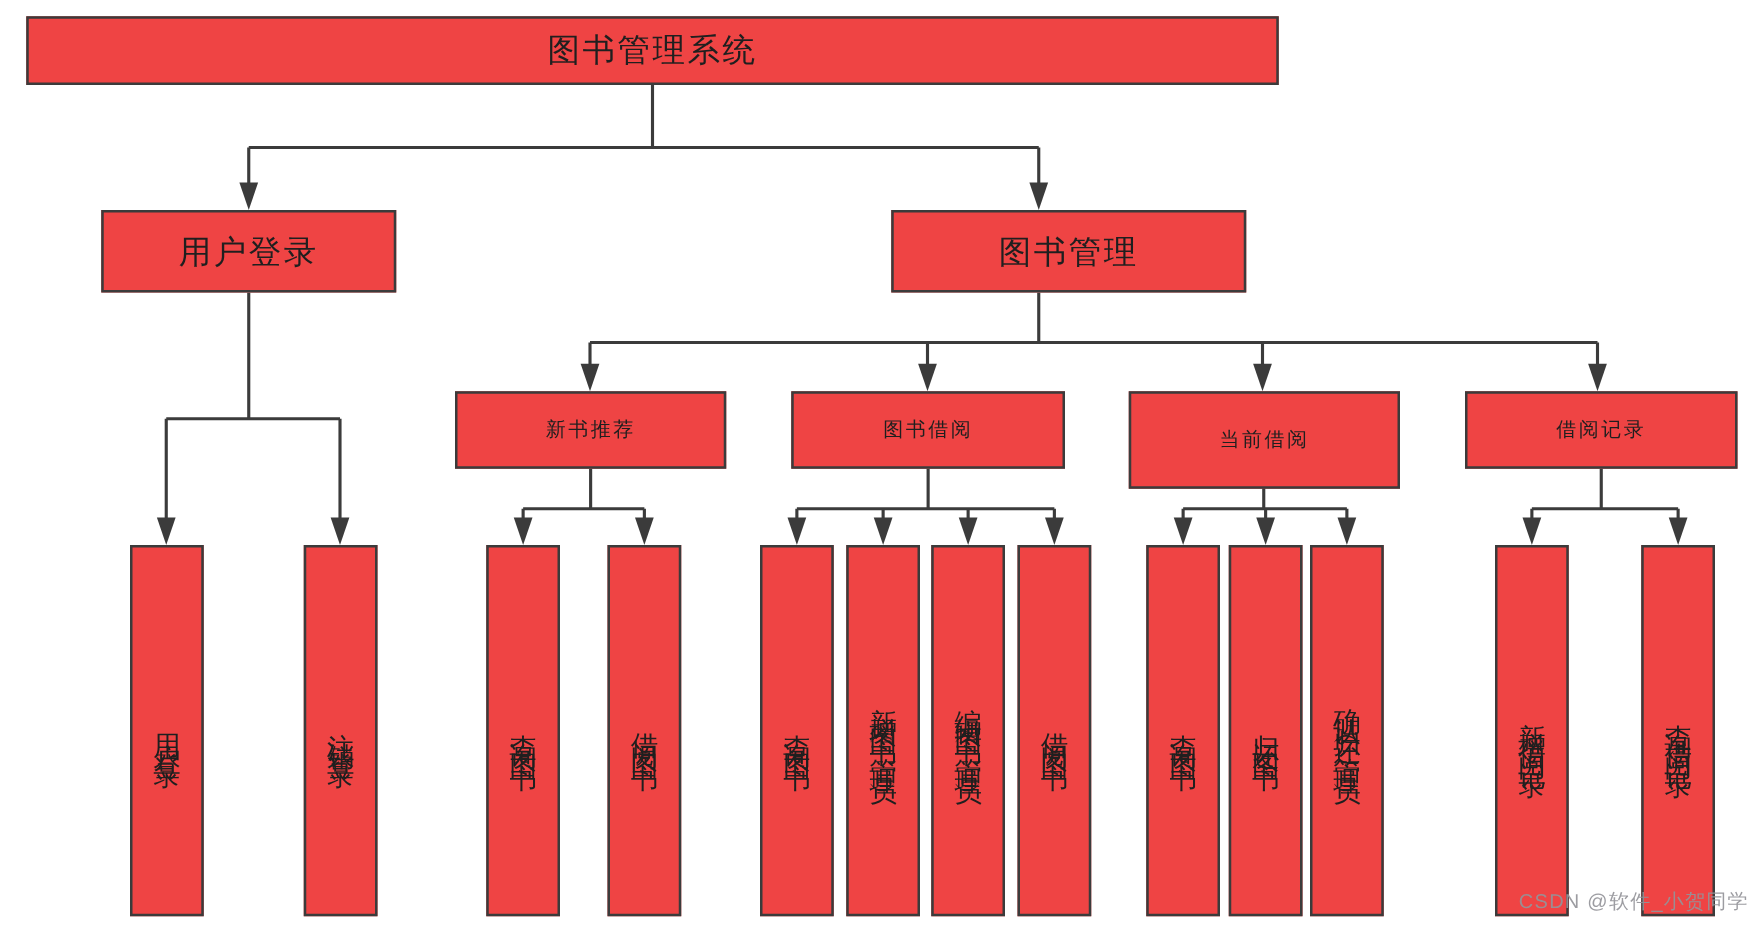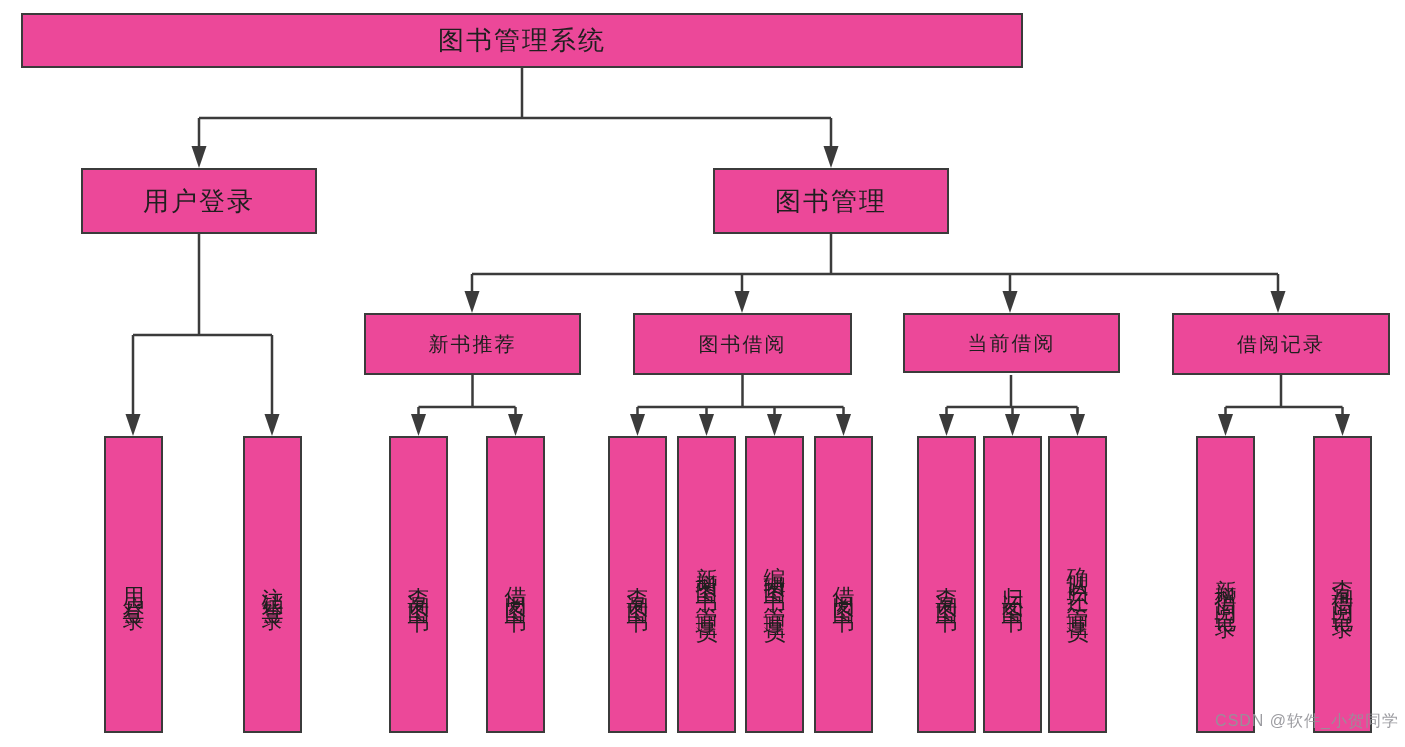--- a/index.html
+++ b/index.html
@@ -12,33 +12,33 @@
     overflow: hidden;
   }
   .wires {
     position: absolute;
     left: 0; top: 0;
     width: 1405px; height: 747px;
   }
   .box {
     position: absolute;
     box-sizing: border-box;
-    background: #ec4899;
+    background: #ef4444;
     border: 2.5px solid #3b3b3b;
     display: flex;
     align-items: center;
     justify-content: center;
     color: #1f1f1f;
   }
   .box.h span {
     letter-spacing: 2px;
     white-space: nowrap;
   }
   .box.lvl1 span, .box.lvl2 span { font-size: 26px; }
-  .box.lvl3 span { font-size: 20px; }
+  .box.lvl3 span { font-size: 16px; }
   .box.v span {
     writing-mode: vertical-rl;
     text-orientation: mixed;
     font-size: 22px;
     letter-spacing: 8px;
     line-height: 1;
   }
   .watermark {
     position: absolute;
     right: 6px;
@@ -91,31 +91,31 @@
     </g>
   </svg>
 
   <div class="box h lvl1" style="left:21px; top:13px; width:1002px; height:55px;">
     <span>图书管理系统</span>
   </div>
 
   <div class="box h lvl2" style="left:81px; top:168px; width:236px; height:66px;">
     <span>用户登录</span>
   </div>
-  <div class="box h lvl2" style="left:713px; top:168px; width:236px; height:66px;">
+  <div class="box h lvl2" style="left:713px; top:168px; width:284px; height:66px;">
     <span>图书管理</span>
   </div>
 
   <div class="box h lvl3" style="left:364px; top:313px; width:217px; height:62px;">
     <span>新书推荐</span>
   </div>
   <div class="box h lvl3" style="left:633px; top:313px; width:219px; height:62px;text-align:center;">
     <span>图书借阅</span>
   </div>
-  <div class="box h lvl3" style="left:903px; top:313px; width:217px; height:60px;">
+  <div class="box h lvl3" style="left:903px; top:313px; width:217px; height:78px;">
     <span>当前借阅</span>
   </div>
   <div class="box h lvl3" style="left:1172px; top:313px; width:218px; height:62px;">
     <span>借阅记录</span>
   </div>
 
   <div class="box v" style="left:104px; top:436px; width:59px; height:297px;">
     <span>用户登录</span>
   </div>
   <div class="box v" style="left:243px; top:436px; width:59px; height:297px;">

